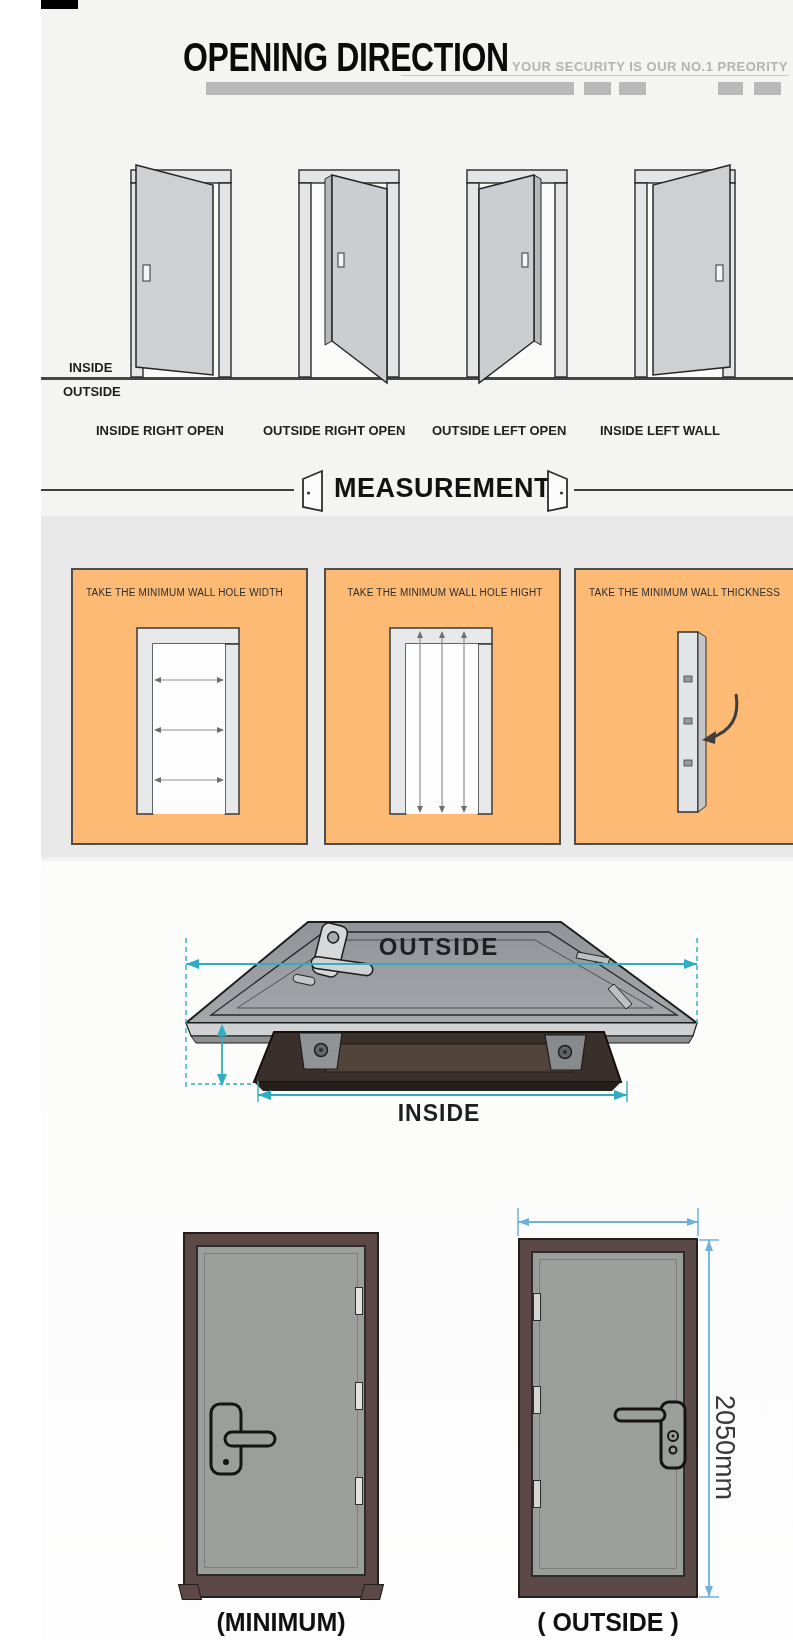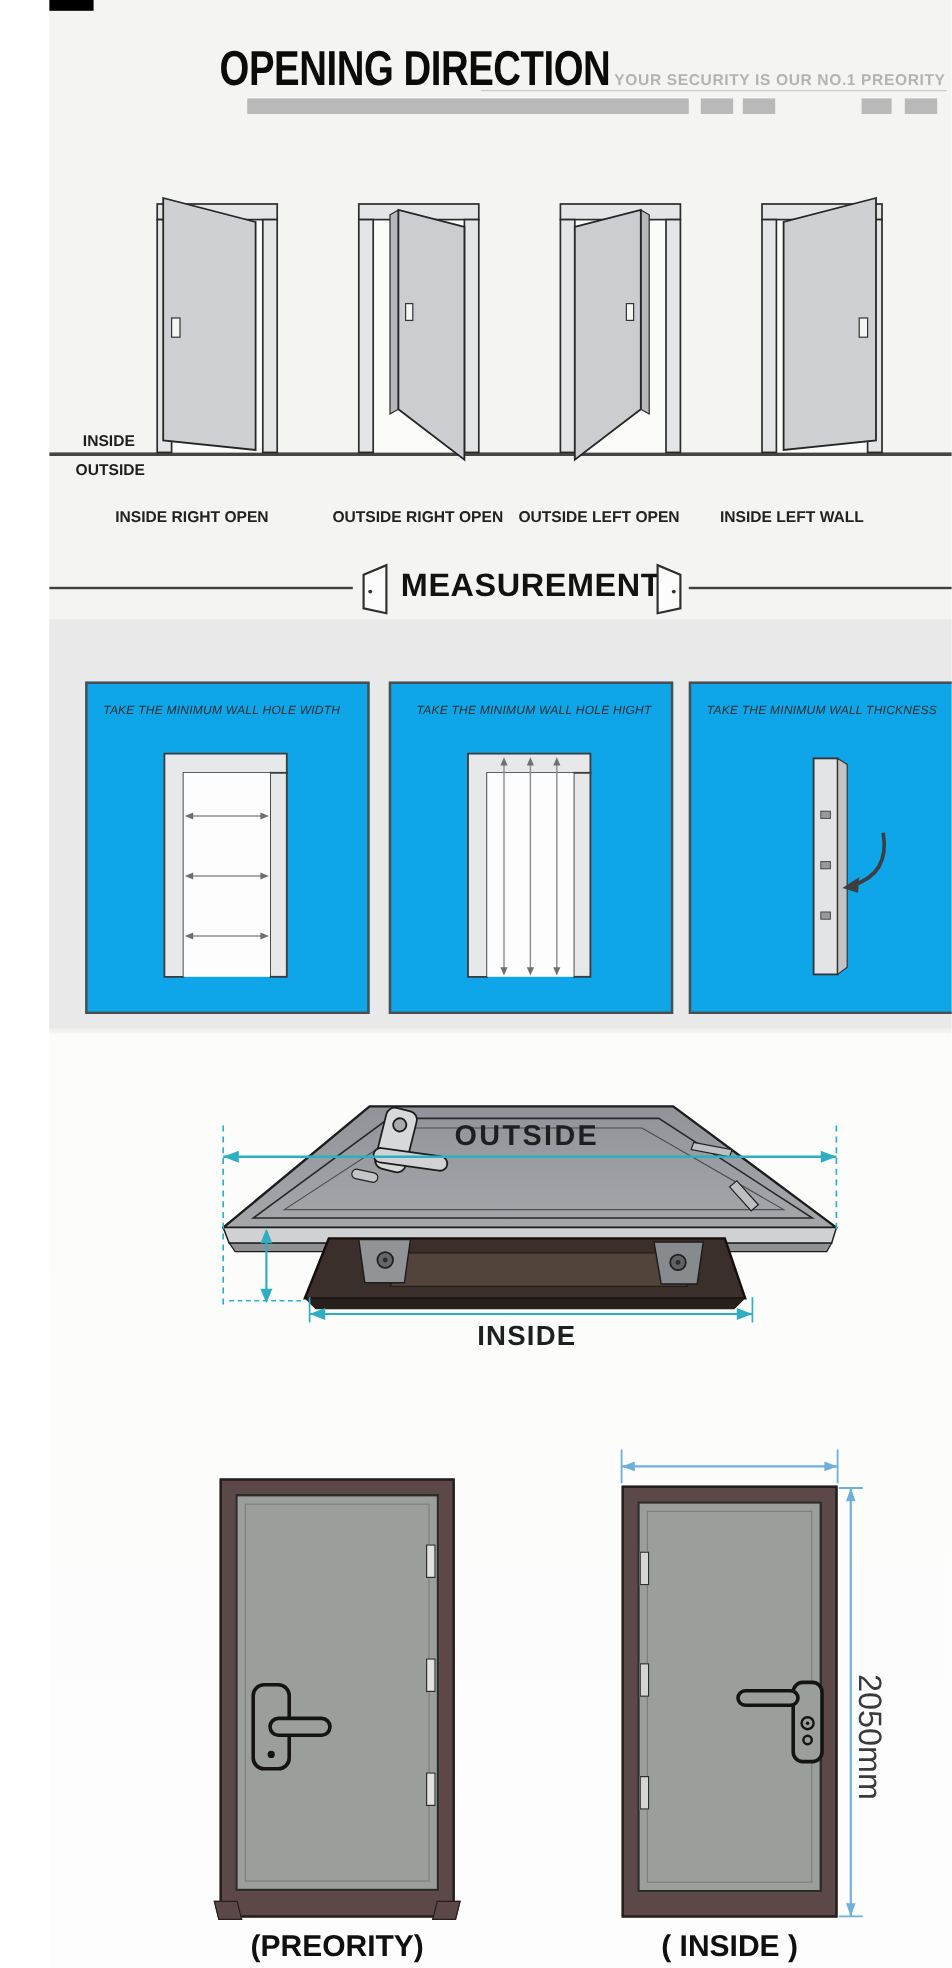--- a/index.html
+++ b/index.html
@@ -24,21 +24,21 @@
   .dg-caption{position:absolute;top:423px;width:170px;font-size:13px;font-weight:700;color:#222;text-align:left;}
 
   
   .div-rule{position:absolute;top:489px;height:2px;background:#3f3f3f;}
   .measure-title{position:absolute;left:293px;top:473px;width:206px;text-align:center;
                  font-size:27px;font-weight:600;letter-spacing:0.5px;color:#121212;}
   .door-ico{position:absolute;top:466px;width:34px;height:50px;}
 
   
   .measure-band{position:absolute;left:0;top:516px;width:793px;height:341px;background:#e9e9e9;}
-  .mbox{position:absolute;top:52px;height:277px;background:#0ea5e9;border:2px solid #4e4e4e;box-sizing:border-box;font-style:italic;}
+  .mbox{position:absolute;top:52px;height:277px;background:#fdba74;border:2px solid #4e4e4e;box-sizing:border-box;}
   .mbox-title{position:absolute;left:13px;top:17px;right:8px;font-size:10px;color:#2e2e2e;letter-spacing:0.2px;}
   .mbox svg{position:absolute;left:14px;top:40px;}
 
   
   .persp-lbl{position:absolute;width:200px;text-align:center;font-weight:800;color:#1d1f21;}
 
   
   .bdoor{position:absolute;box-sizing:border-box;background:#5c4947;border:2px solid #241e1c;}
   .panel{position:absolute;box-sizing:border-box;background:#9b9f9c;border:2px solid #2c2c2a;}
   .panel::after{content:'';position:absolute;inset:6px;border:1px solid #7c807c;}
@@ -102,21 +102,21 @@
   <svg class="dg" style="left:559px;" viewBox="0 0 170 250">
     <rect x="47" y="38" width="76" height="194" fill="#fbfbfa"></rect>
     <rect x="35" y="25" width="100" height="13" fill="#e4e5e7" stroke="#2a2a2a" stroke-width="1.4"></rect>
     <rect x="35" y="38" width="12" height="194" fill="#e4e5e7" stroke="#2a2a2a" stroke-width="1.4"></rect>
     <rect x="123" y="38" width="12" height="194" fill="#e4e5e7" stroke="#2a2a2a" stroke-width="1.4"></rect>
     <polygon points="130,20 53,40 53,230 130,222" fill="#ced0d3" stroke="#262626" stroke-width="1.5"></polygon>
     <rect x="116" y="120" width="7" height="16" fill="#f5f5f5" stroke="#333" stroke-width="1"></rect>
   </svg>
 
   <div class="dg-caption" style="left:55px;">INSIDE RIGHT OPEN</div>
-  <div class="dg-caption" style="left:236px;">OUTSIDE RIGHT OPEN</div>
+  <div class="dg-caption" style="left:222px;">OUTSIDE RIGHT OPEN</div>
   <div class="dg-caption" style="left:391px;">OUTSIDE LEFT OPEN</div>
   <div class="dg-caption" style="left:559px;">INSIDE LEFT WALL</div>
 
   <div class="div-rule" style="left:0;width:253px;"></div>
   <div class="div-rule" style="left:533px;width:260px;"></div>
   <svg class="door-ico" style="left:254px;" viewBox="0 0 34 50">
     <path d="M8,13 L27,5 L27,45 L8,41 Z" fill="#fcfcfc" stroke="#2e2e2e" stroke-width="1.8"></path>
     <circle cx="13.5" cy="27" r="1.6" fill="#333"></circle>
   </svg>
   <div class="measure-title">MEASUREMENT</div>
@@ -292,16 +292,16 @@
     <g stroke="#6fb0da" fill="#6fb0da">
       <line x1="6" y1="10" x2="26" y2="10" stroke-width="1.5"></line>
       <line x1="6" y1="367" x2="26" y2="367" stroke-width="1.5"></line>
       <line x1="16" y1="10" x2="16" y2="367" stroke-width="1.8"></line>
       <polygon points="16,10 12,21 20,21" stroke="none"></polygon>
         <polygon points="16,367 12,356 20,356" stroke="none"></polygon>
     </g>
   </svg>
   <div class="dim-lbl ctr" style="left:623px;top:1432px;width:120px;transform:rotate(90deg);">2050mm</div>
 
-  <div class="door-caption" style="left:142px;width:196px;">(PREORITY)</div>
-  <div class="door-caption" style="left:477px;width:180px;">( INSIDE )</div>
+  <div class="door-caption" style="left:142px;width:196px;">(MINIMUM)</div>
+  <div class="door-caption" style="left:477px;width:180px;">( OUTSIDE )</div>
 
 </div>
 
 </body></html>

